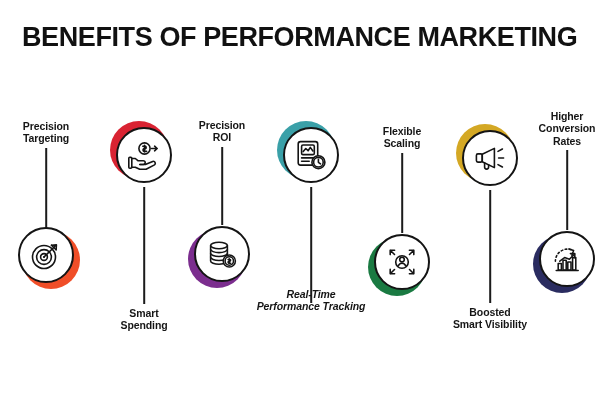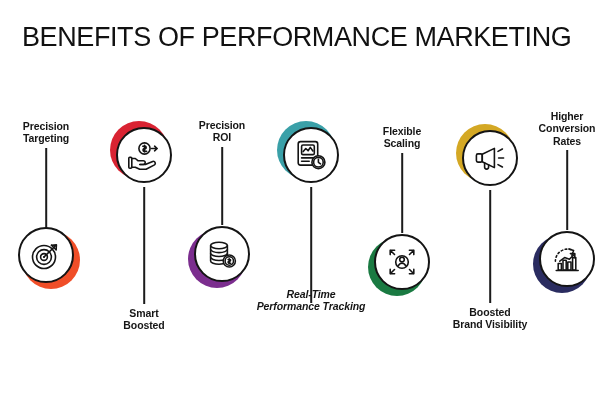--- a/index.html
+++ b/index.html
@@ -16,21 +16,21 @@
     overflow: hidden;
   }
 
   
   .title {
     position: absolute;
     left: 22px;
     top: 22px;
     width: 560px;
     font-size: 27px;
-    font-weight: 400;
+    font-weight: 700;
     letter-spacing: -0.4px;
     color: #111111;
     white-space: nowrap;
   }
 
   
   .node {
     position: absolute;
     width: 0;
     height: 0;
@@ -132,21 +132,21 @@
           <path d="M17.5 7.2 v6.7 M15.8 8.2 h2.6 a1.5 1.5 0 0 1 0 2.6 h-1.6 a1.5 1.5 0 0 0 0 2.6 h2.8"></path>
           <path d="M24.5 10.5 h5.2 M27.6 8.2 l2.6 2.3 l-2.6 2.3"></path>
           <path d="M4.5 20.5 h3.8 l2.6 2.2 h5.4 a1.9 1.9 0 0 1 0 3.8 h-3.6"></path>
           <path d="M13.1 26.5 h5.2 l7.4 -3.1 a2 2 0 0 1 1.8 3.5 l-8.4 4.4 h-6.4 l-4.4 -2.1 H4.5"></path>
           <rect x="1.8" y="19.3" width="3" height="11" rx="1"></rect>
         </svg>
       </div>
     </div>
     <div class="stem" style="left:0; top:187px; height:117px;"></div>
     <div class="caption" style="left:0; top:307px; width:110px;">Smart
-Boosted</div>
+Spending</div>
   </div>
 
   <div class="node" style="left:222px; top:0;">
     <div class="caption" style="left:0; top:119px; width:110px;">Precision
 ROI</div>
     <div class="stem" style="left:0; top:147px; height:78px;"></div>
     <div class="badge dir-dl" style="left:0; top:254px;">
       <div class="blob" style="background:#7B2D8E;"></div>
       <div class="disc">
         <svg width="34" height="34" viewBox="0 0 34 34" fill="none" stroke="#141414" stroke-width="1.55" stroke-linecap="round" stroke-linejoin="round">
@@ -210,21 +210,21 @@
         <svg width="34" height="34" viewBox="0 0 34 34" fill="none" stroke="#141414" stroke-width="1.6" stroke-linecap="round" stroke-linejoin="round">
           <path d="M9.2 13.2 L21.4 7.4 v19.2 L9.2 20.8 Z"></path>
           <rect x="3.4" y="12.9" width="5.9" height="8.2" rx="1.5"></rect>
           <path d="M11.6 21.9 v4.2 a2 2 0 0 0 4 0 v-2.3"></path>
           <path d="M25 10.4 l4.4 -2.4 M25.6 17 h5 M25 23.6 l4.4 2.4"></path>
         </svg>
       </div>
     </div>
     <div class="stem" style="left:0; top:190px; height:113px;"></div>
     <div class="caption" style="left:0; top:306px; width:140px;">Boosted
-Brand Visibility</div>
+Smart Visibility</div>
   </div>
 
   <div class="node" style="left:567px; top:0;">
     <div class="caption" style="left:0; top:110px; width:110px;">Higher
 Conversion
 Rates</div>
     <div class="stem" style="left:0; top:150px; height:80px;"></div>
     <div class="badge dir-dl" style="left:0; top:259px;">
       <div class="blob" style="background:#2A2C60;"></div>
       <div class="disc">

